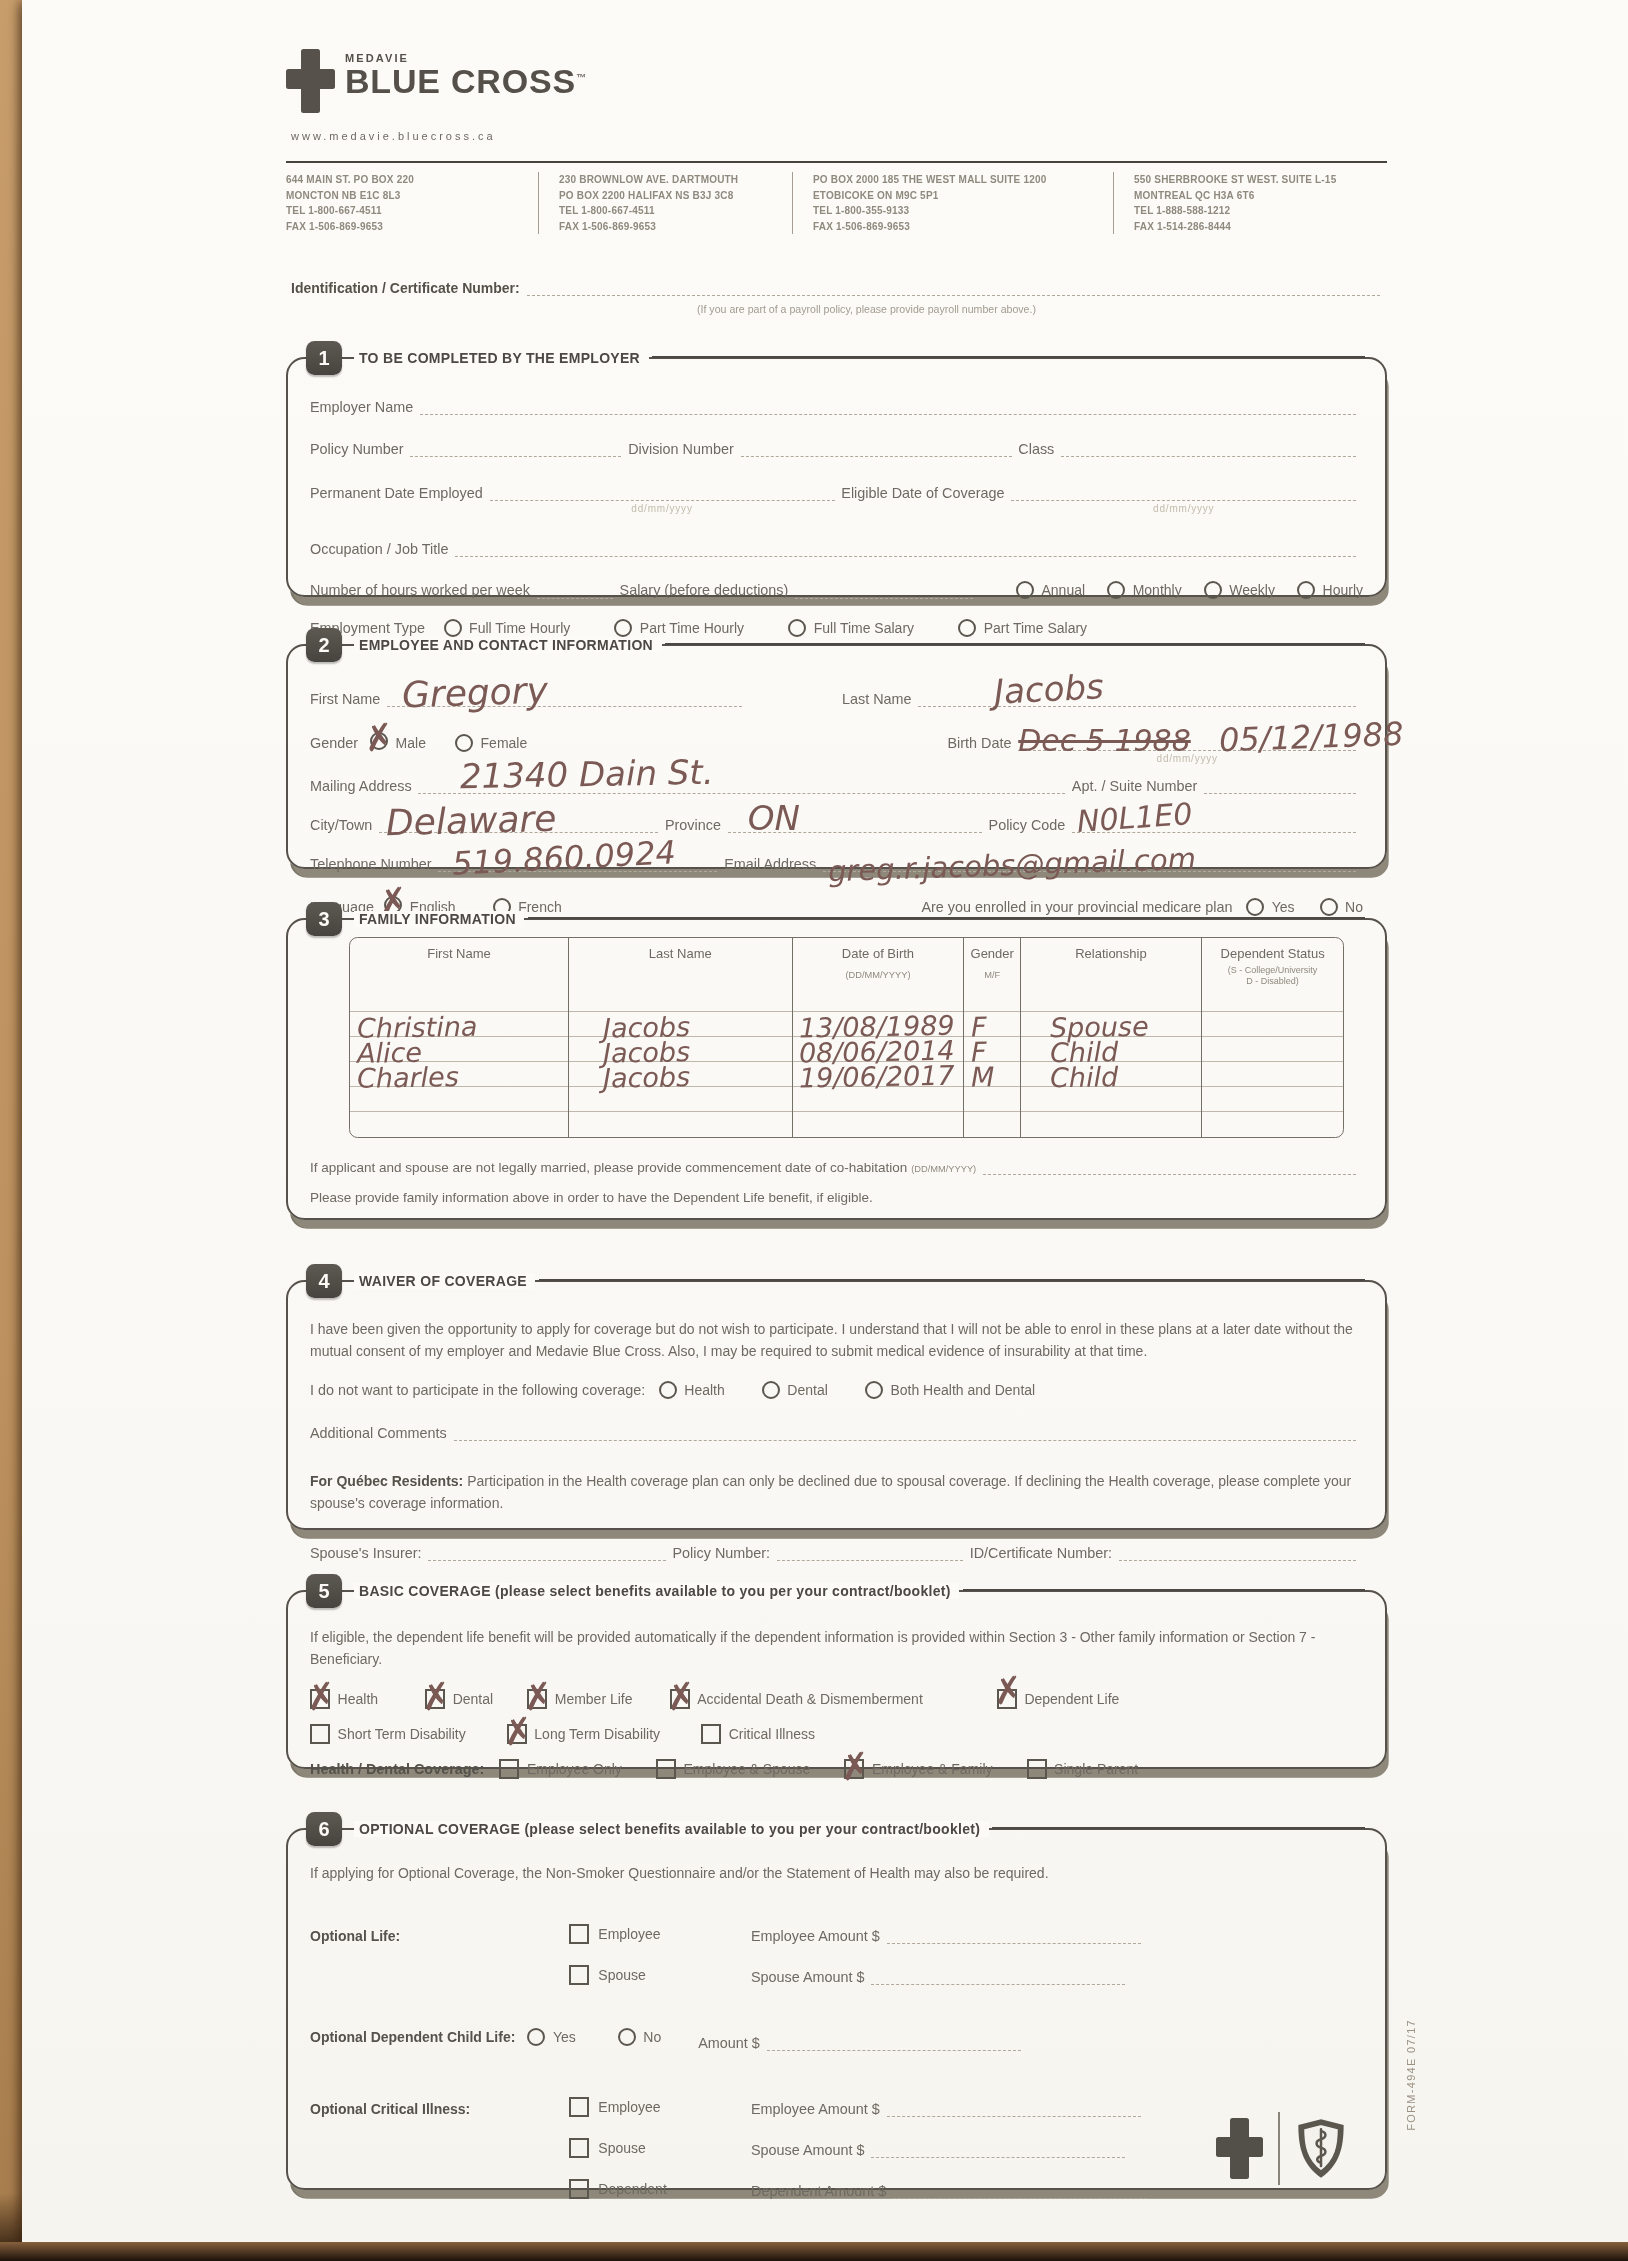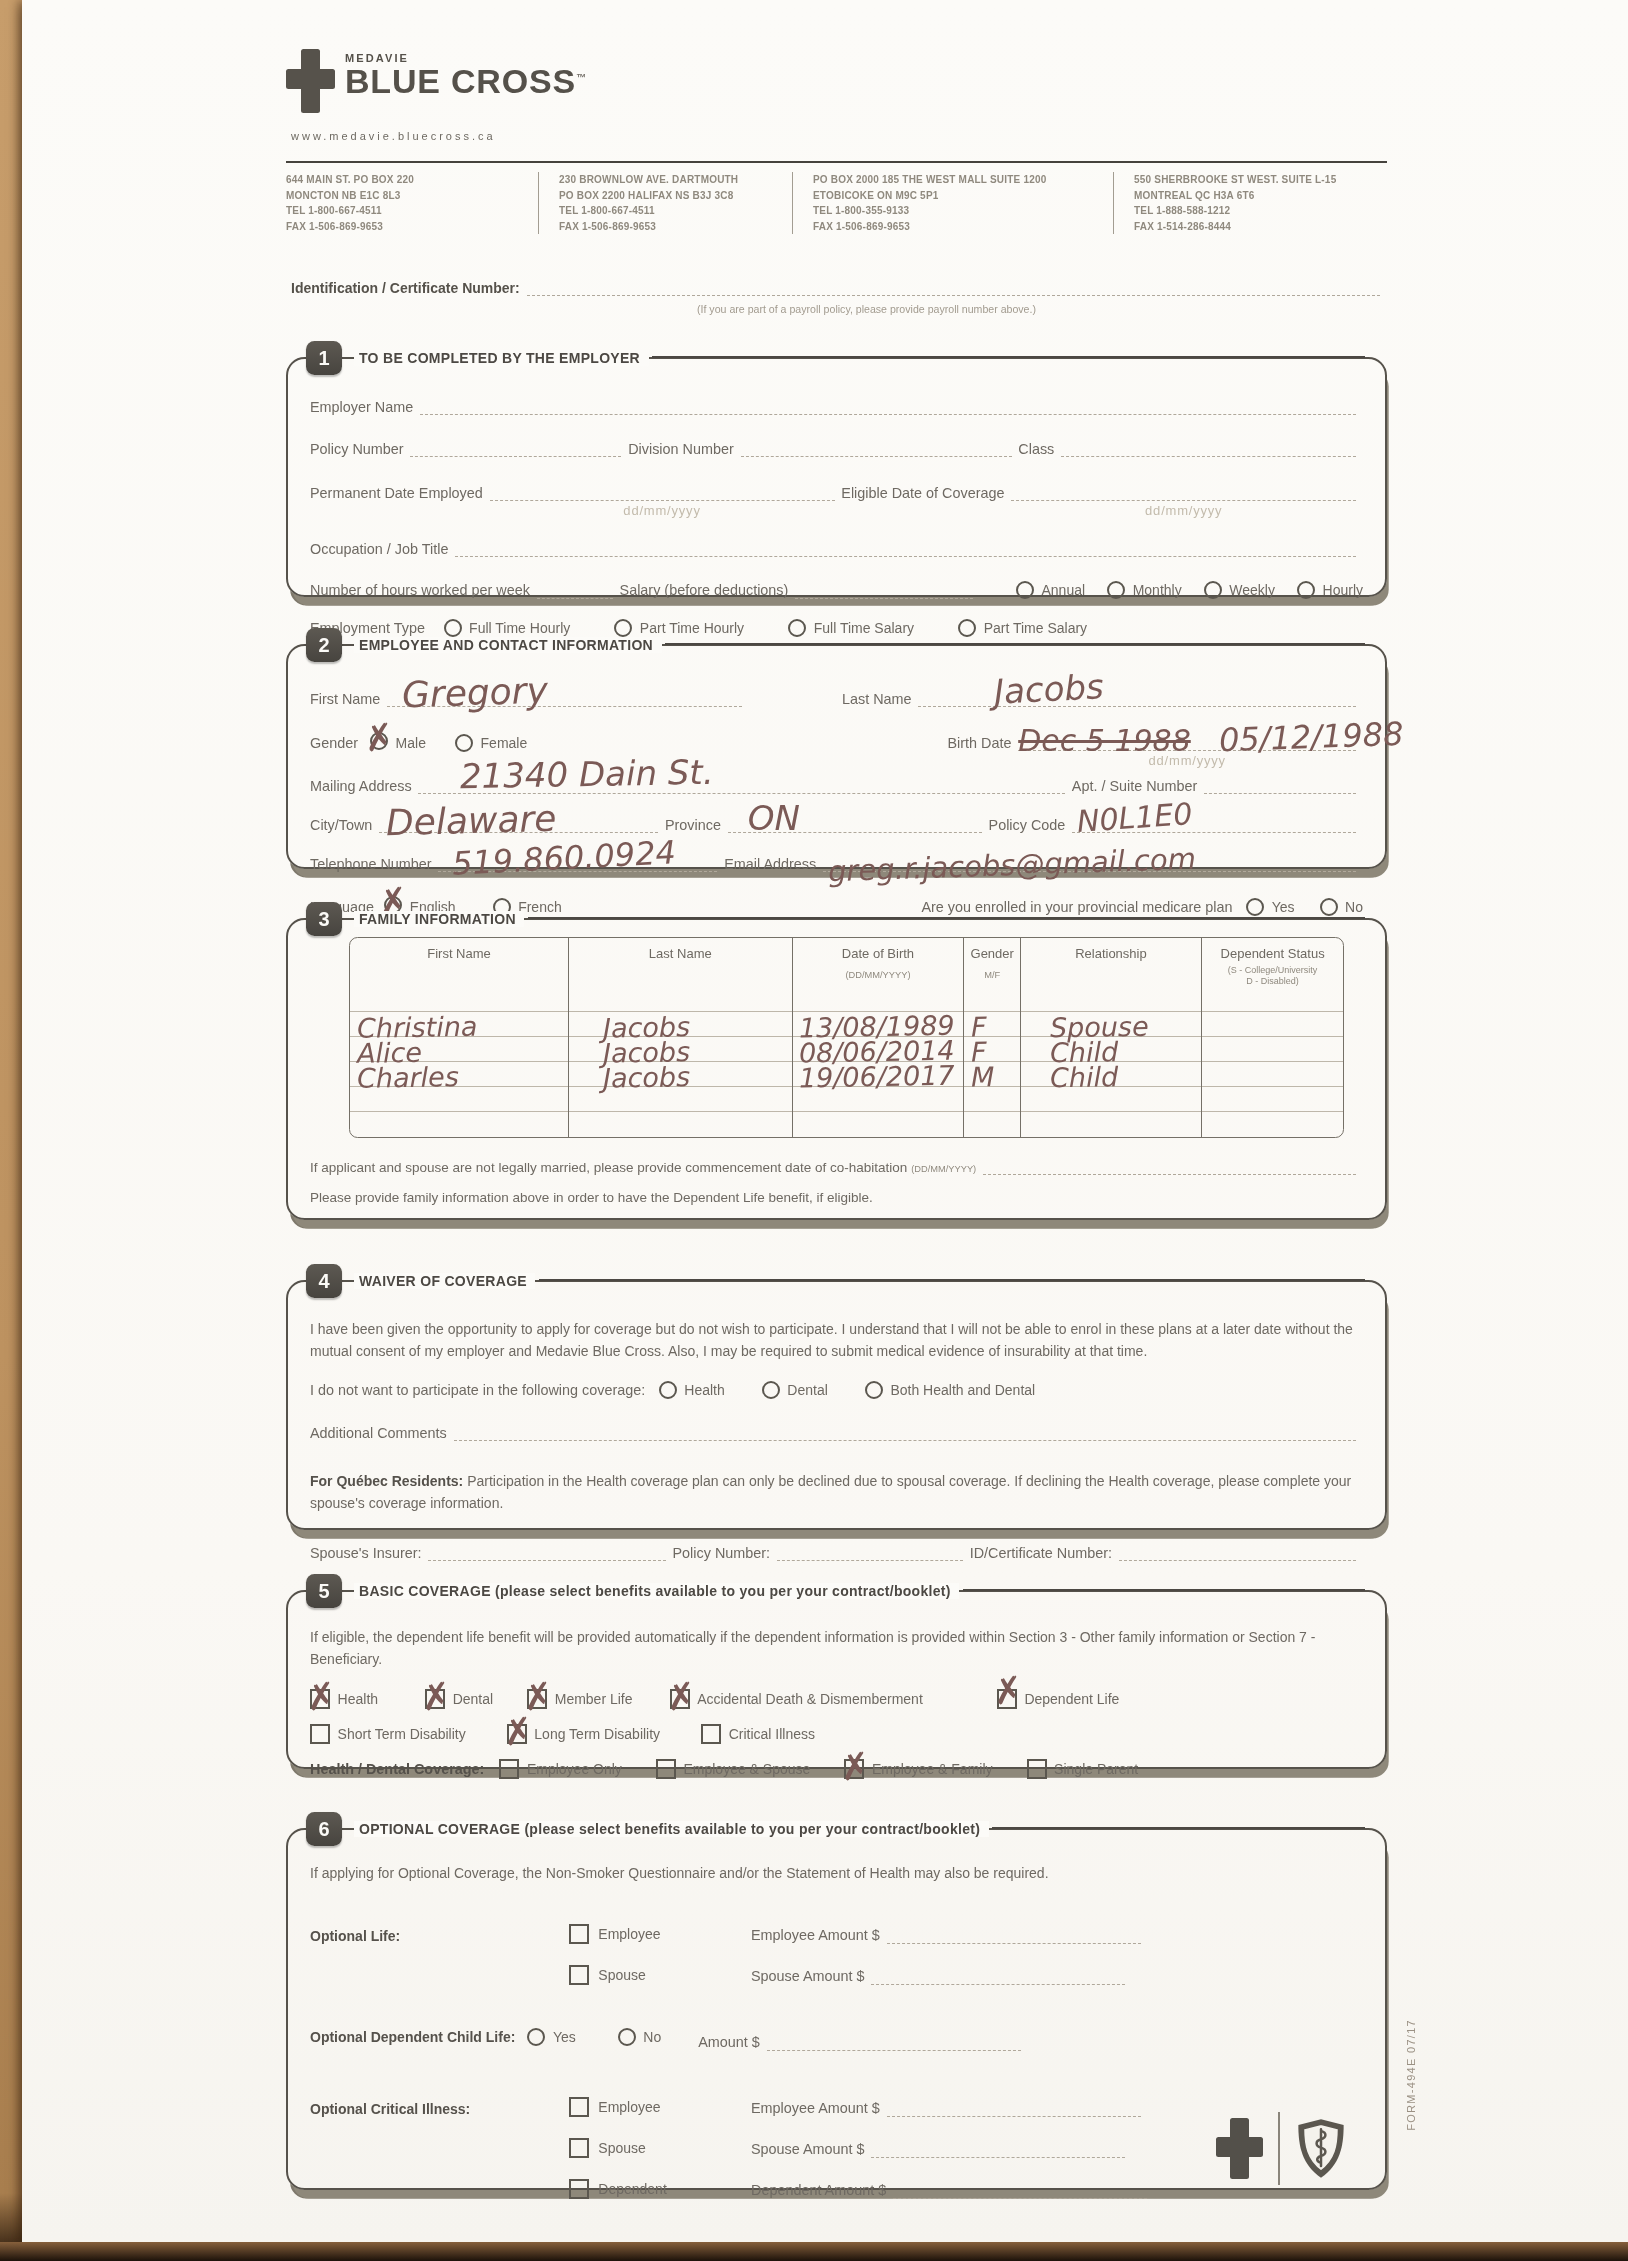--- a/index.html
+++ b/index.html
@@ -40,21 +40,21 @@
   .ident { position:absolute; top:279px; left:269px; width:1096px; }
   .ident-row { display:flex; align-items:flex-end; }
   .ident-label { font-size:14px; font-weight:bold; color:#55514a; white-space:nowrap; }
   .ident-note { margin:6.8px 0 0 406px; font-size:10.6px; color:#a29b8f; }
 
   
   .lbl { font-size:14.4px; color:#6e6962; white-space:nowrap; }
   .b { font-weight:bold; color:#55514b; }
   .fill { position:relative; flex:1 1 auto; border-bottom:1.7px dashed #b0a89b; height:17px; margin:0 6.8px; }
   .fill.nf { flex:none; }
-  .hint { position:absolute; top:18.6px; left:50%; transform:translateX(-50%); font-size:13px; color:#c3bbac; letter-spacing:0.8px; }
+  .hint { position:absolute; top:18.6px; left:50%; transform:translateX(-50%); font-size:10px; color:#c3bbac; letter-spacing:0.8px; }
   .frow { display:flex; align-items:flex-end; }
   .rad { flex:none; width:18px; height:18px; border:2.1px solid #5b574f; border-radius:50%; display:inline-block; background:transparent; }
   .cb { position:relative; flex:none; width:20px; height:20px; border:2.1px solid #5b574f; display:inline-block; }
   .radwrap { position:relative; display:inline-block; flex:none; }
   .xm { position:absolute; left:-6px; top:-12.7px; font-family:"DejaVu Sans",sans-serif; font-style:italic; font-size:36px; line-height:1; color:#7b5a56; transform:rotate(-8deg); pointer-events:none; }
   .opt { display:inline-flex; align-items:center; gap:7.6px; font-size:14px; color:#6e6962; }
   .hw { font-family:"DejaVu Sans",sans-serif; font-style:italic; color:#7b5a56; white-space:nowrap; }
   .hw.abs { position:absolute; line-height:.9; }
   .struck { text-decoration:line-through; text-decoration-thickness:2.5px; }
 
@@ -89,21 +89,21 @@
   .fam td:first-child, .fam th:first-child { border-left:none; }
   .fam tr.r td { border-top:1.3px solid #beb7aa; }
   .fam .hwc { display:block; font-family:"DejaVu Sans",sans-serif; font-style:italic; font-size:27px; line-height:.8; color:#7b5a56; margin:-10px 0 -1.7px 6.8px; transform:rotate(-1deg); white-space:nowrap; }
   .note { font-size:13.5px; color:#6e6962; }
   .nhint { font-size:9.3px; color:#8f897e; }
 
   
   .orow { display:flex; align-items:flex-end; }
   .olabel { width:259px; flex:none; font-size:14px; font-weight:bold; color:#55514b; }
   .ocb { width:182px; flex:none; display:flex; align-items:center; gap:9.3px; font-size:14px; color:#6e6962; }
-  .oamt { display:flex; align-items:flex-start; font-size:14px; color:#6e6962;margin-top:12px; }
+  .oamt { display:flex; align-items:center; font-size:14px; color:#6e6962;margin-top:12px; }
   .oamt .fill { width:254px; flex:none; }
 
   
   .footer-logos { position:absolute; top:2112px; left:1194px; display:flex; align-items:center; gap:15px; }
   .f-cross { position:relative; width:47px; height:61px; }
   .f-cross::before { content:""; position:absolute; left:14.4px; top:0; width:18.6px; height:61px; background:#53504a; border-radius:2.5px; }
   .f-cross::after  { content:""; position:absolute; left:0; top:19.4px; width:47px; height:19.4px; background:#53504a; border-radius:2.5px; }
   .f-div { width:1.7px; height:73px; background:#8a857b; }
   .form-code { position:absolute; top:2019px; left:1383px; writing-mode:vertical-rl; transform:rotate(180deg); font-size:11px; letter-spacing:1.3px; color:#9b9184; }
 </style>

